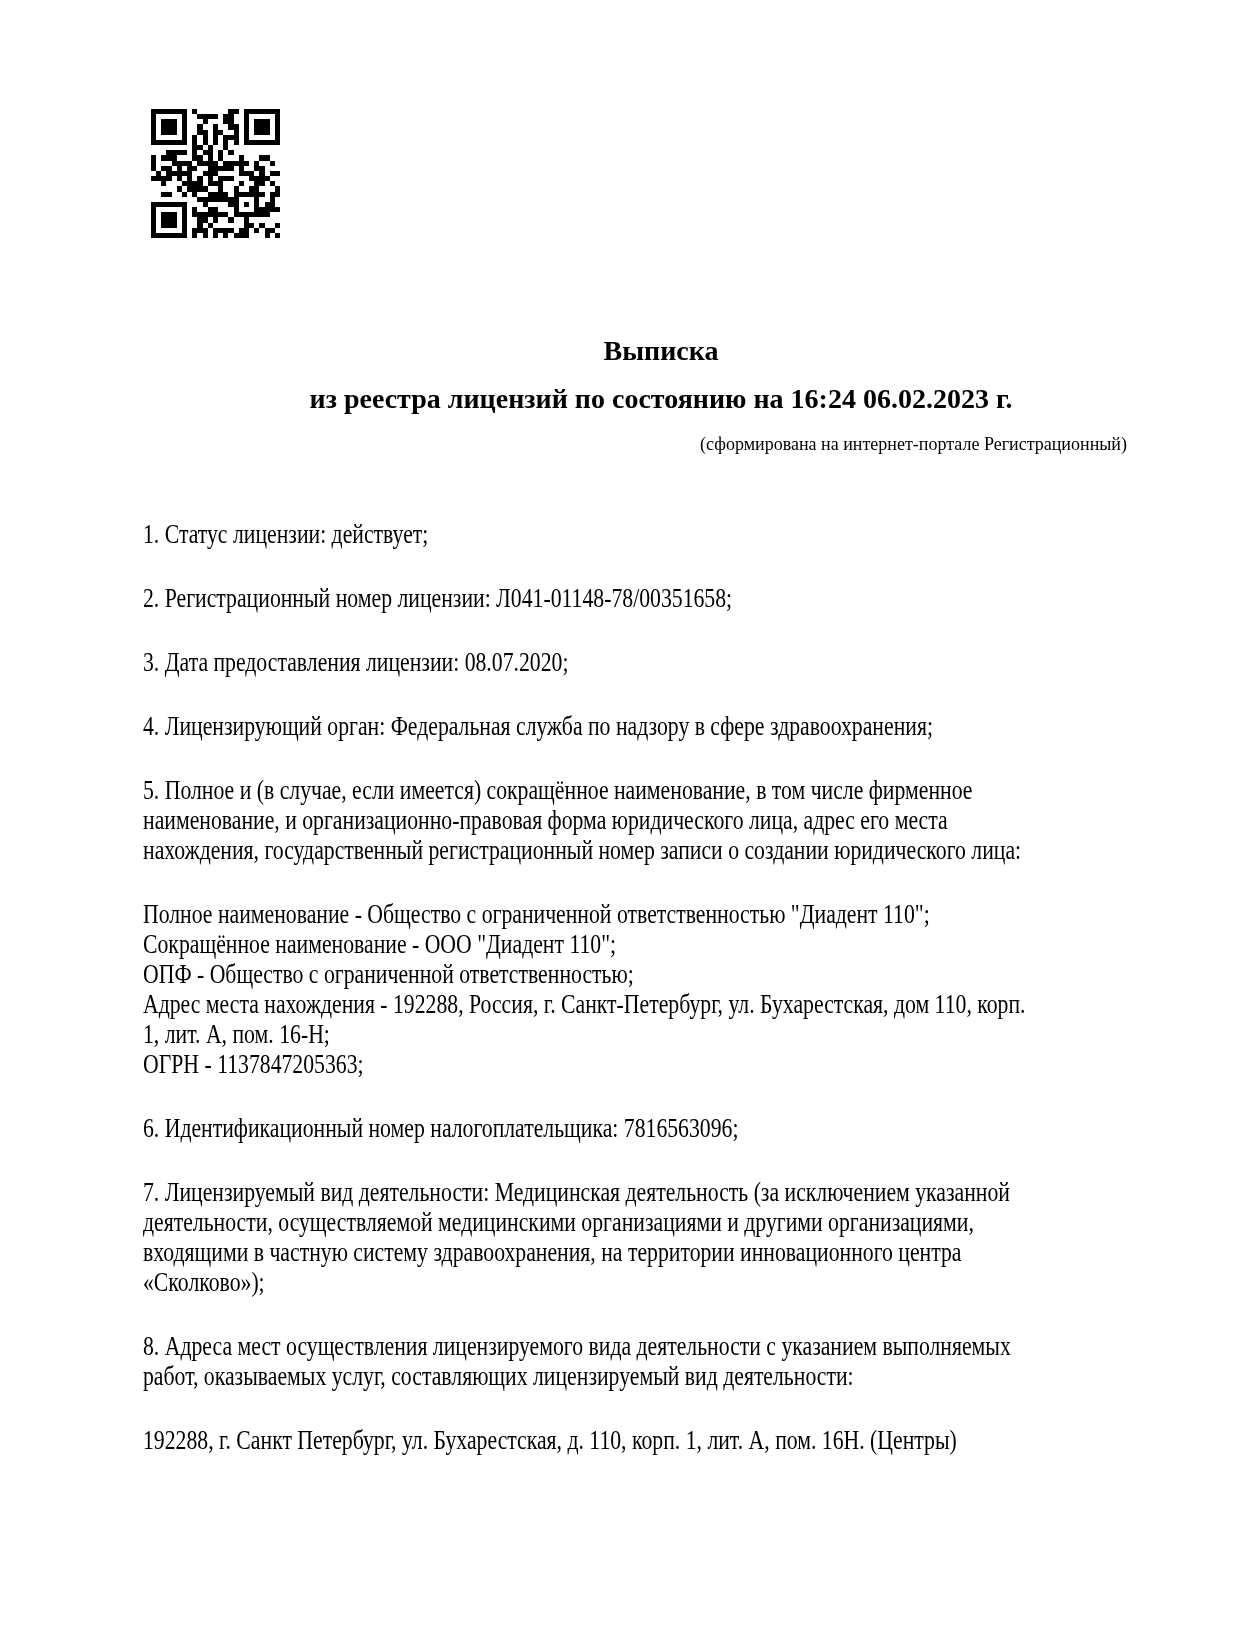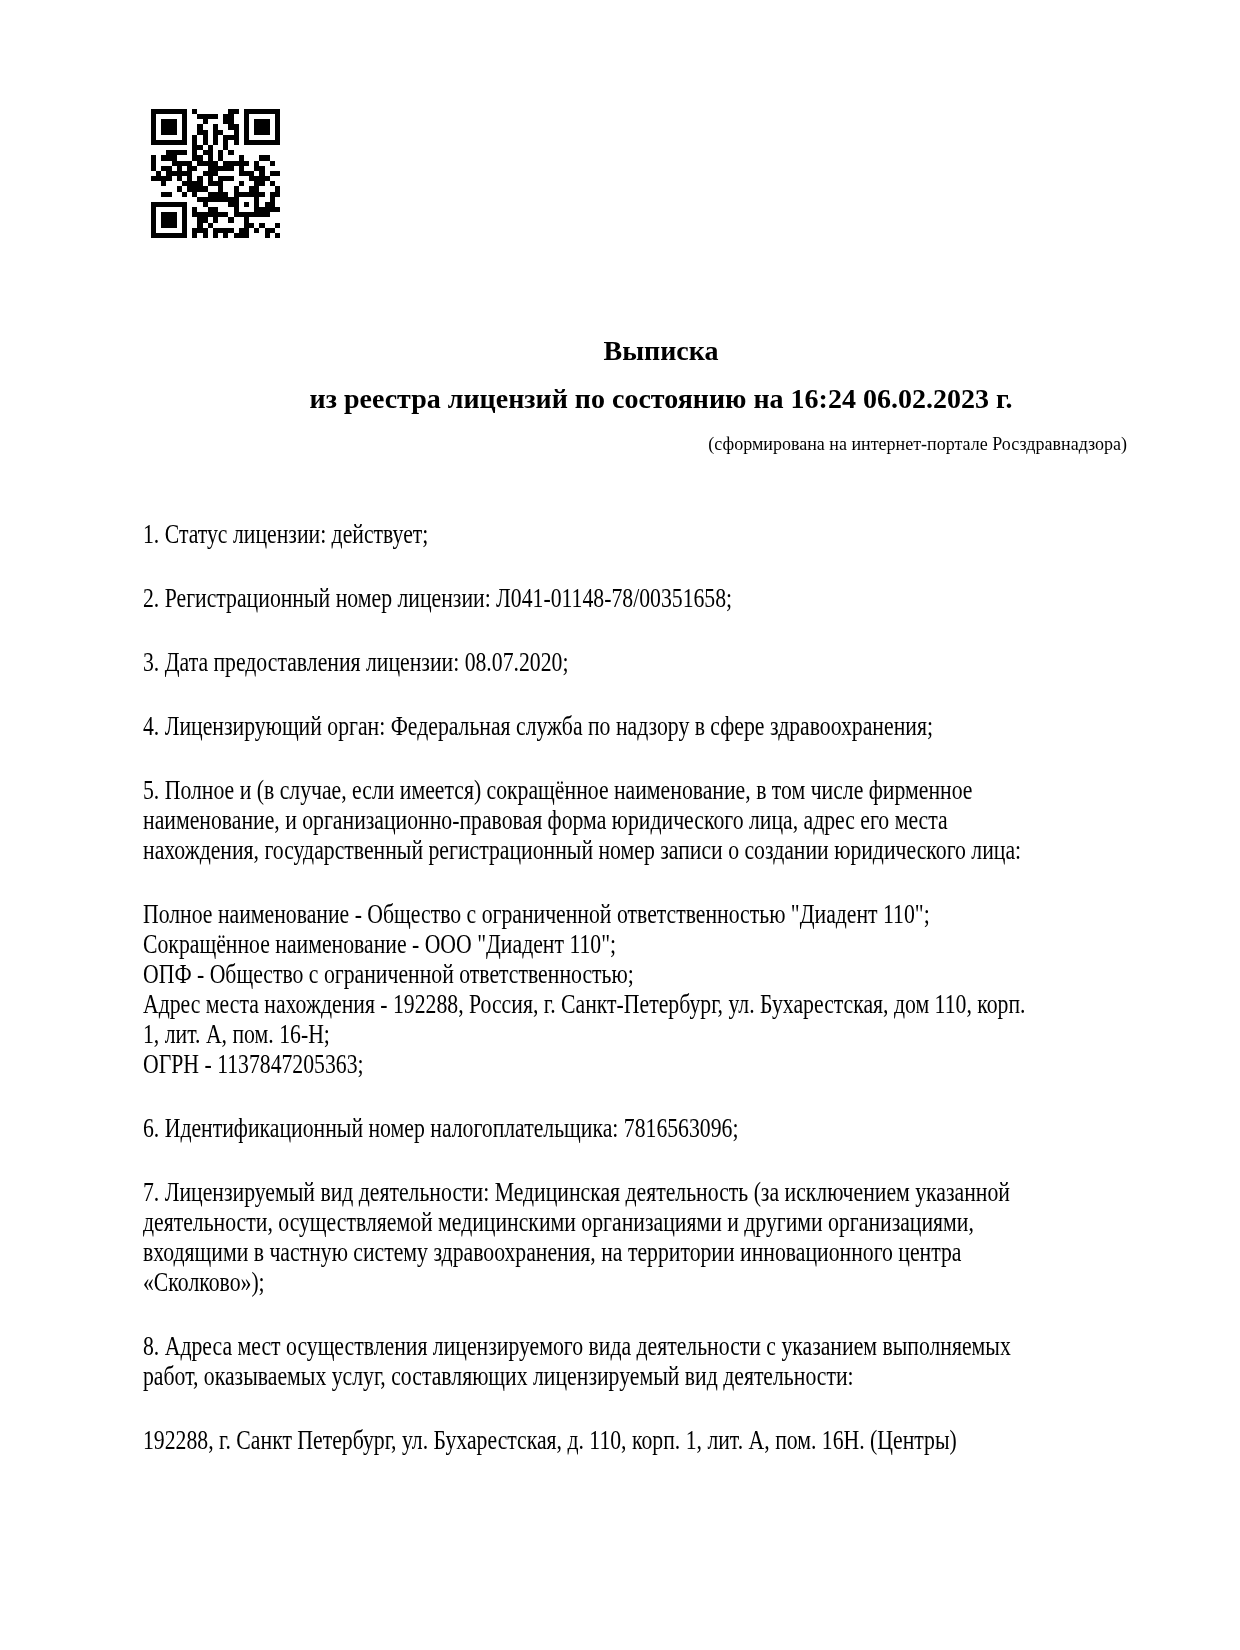--- a/index.html
+++ b/index.html
@@ -387,21 +387,21 @@
         <rect x="22" y="24" width="1" height="1" fill="#000"></rect>
         <rect x="24" y="24" width="1" height="1" fill="#000"></rect>
       </svg>
   </div>
 
   <div class="title">
     <div>Выписка</div>
     <div>из реестра лицензий по состоянию на 16:24 06.02.2023 г.</div>
   </div>
 
-  <div class="subtitle">(сформирована на интернет-портале Росздравнадзора)</div>
+  <div class="subtitle">(сформирована на интернет-портале Регистрационный)</div>
 
   <div class="body">
     <p>1. Статус лицензии: действует;</p>
     <p>2. Регистрационный номер лицензии: Л041-01148-78/00351658;</p>
     <p>3. Дата предоставления лицензии: 08.07.2020;</p>
     <p>4. Лицензирующий орган: Федеральная служба по надзору в сфере здравоохранения;</p>
     <p>5. Полное и (в случае, если имеется) сокращённое наименование, в том числе фирменное
 наименование, и организационно-правовая форма юридического лица, адрес его места
 нахождения, государственный регистрационный номер записи о создании юридического лица:</p>
     <p>Полное наименование - Общество с ограниченной ответственностью "Диадент 110";

